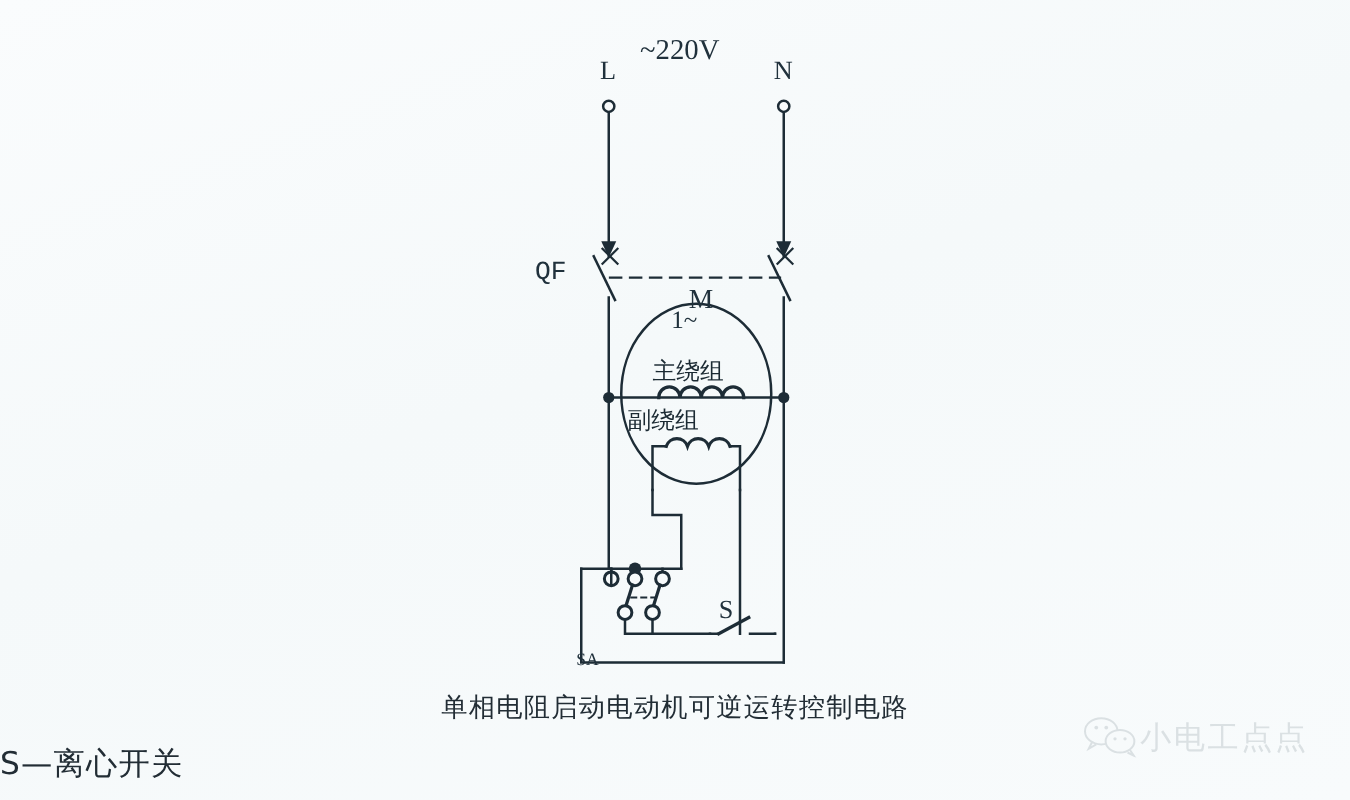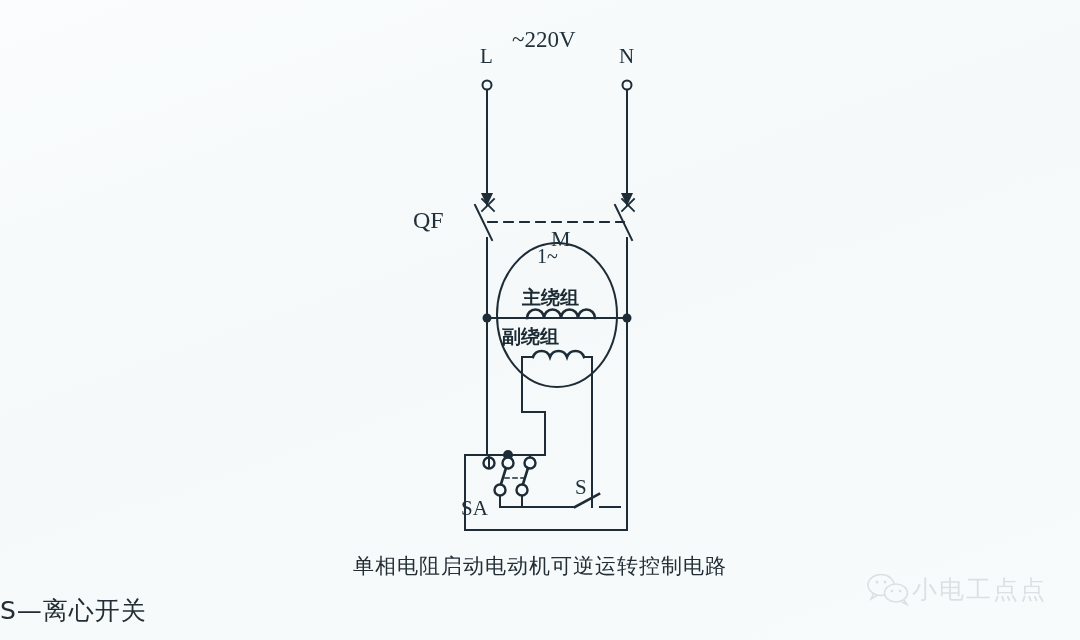--- a/index.html
+++ b/index.html
@@ -29,21 +29,21 @@
   }
   .lbl {
     position: absolute;
     color: #20313c;
     font-family: "Liberation Serif", serif;
     white-space: nowrap;
     line-height: 1;
   }
   .lbl-cn {
     font-family: "DejaVu Sans", sans-serif;
-    font-weight: 700;
+    font-weight: 400;
     color: #1b2a33;
   }
   #caption-main {
     position: absolute;
     left: 0;
     top: 552px;
     width: 1080px;
     text-align: center;
     font-family: "DejaVu Sans", sans-serif;
     font-size: 21px;
@@ -166,31 +166,31 @@
 
     </g>
   </svg>
 
   <div class="lbl" style="left:512px; top:28px; font-size:23px;">~220V</div>
 
   <div class="lbl" style="left:480px; top:46px; font-size:21px;">L</div>
 
   <div class="lbl" style="left:619px; top:46px; font-size:21px;">N</div>
 
-  <div class="lbl" style="left:413px; top:208px; font-size:24px;">QF</div>
+  <div class="lbl" style="left:428px; top:208px; font-size:21px;font-family:Liberation Mono, monospace;">QF</div>
 
   <div class="lbl" style="left:551px; top:228px; font-size:22px;">M</div>
 
   <div class="lbl" style="left:537px; top:246px; font-size:20px;">1~</div>
 
   <div class="lbl lbl-cn" style="left:522px; top:288px; font-size:19px;">主绕组</div>
 
   <div class="lbl lbl-cn" style="left:502px; top:327px; font-size:19px;">副绕组</div>
 
-  <div class="lbl" style="left:461px; top:498px; font-size:21px;">SA</div>
+  <div class="lbl" style="left:461px; top:522px; font-size:14px;">SA</div>
 
   <div class="lbl" style="left:575px; top:477px; font-size:21px;">S</div>
 
   <div id="caption-main">单相电阻启动电动机可逆运转控制电路</div>
   <div id="caption-sub">S—离心开关</div>
 
   <div id="watermark">
     <svg width="46" height="34" viewBox="0 0 46 34">
       <g fill="none" stroke="#9aa6ad" stroke-width="1.6">
         <ellipse cx="15" cy="13" rx="13" ry="10.5"></ellipse>

